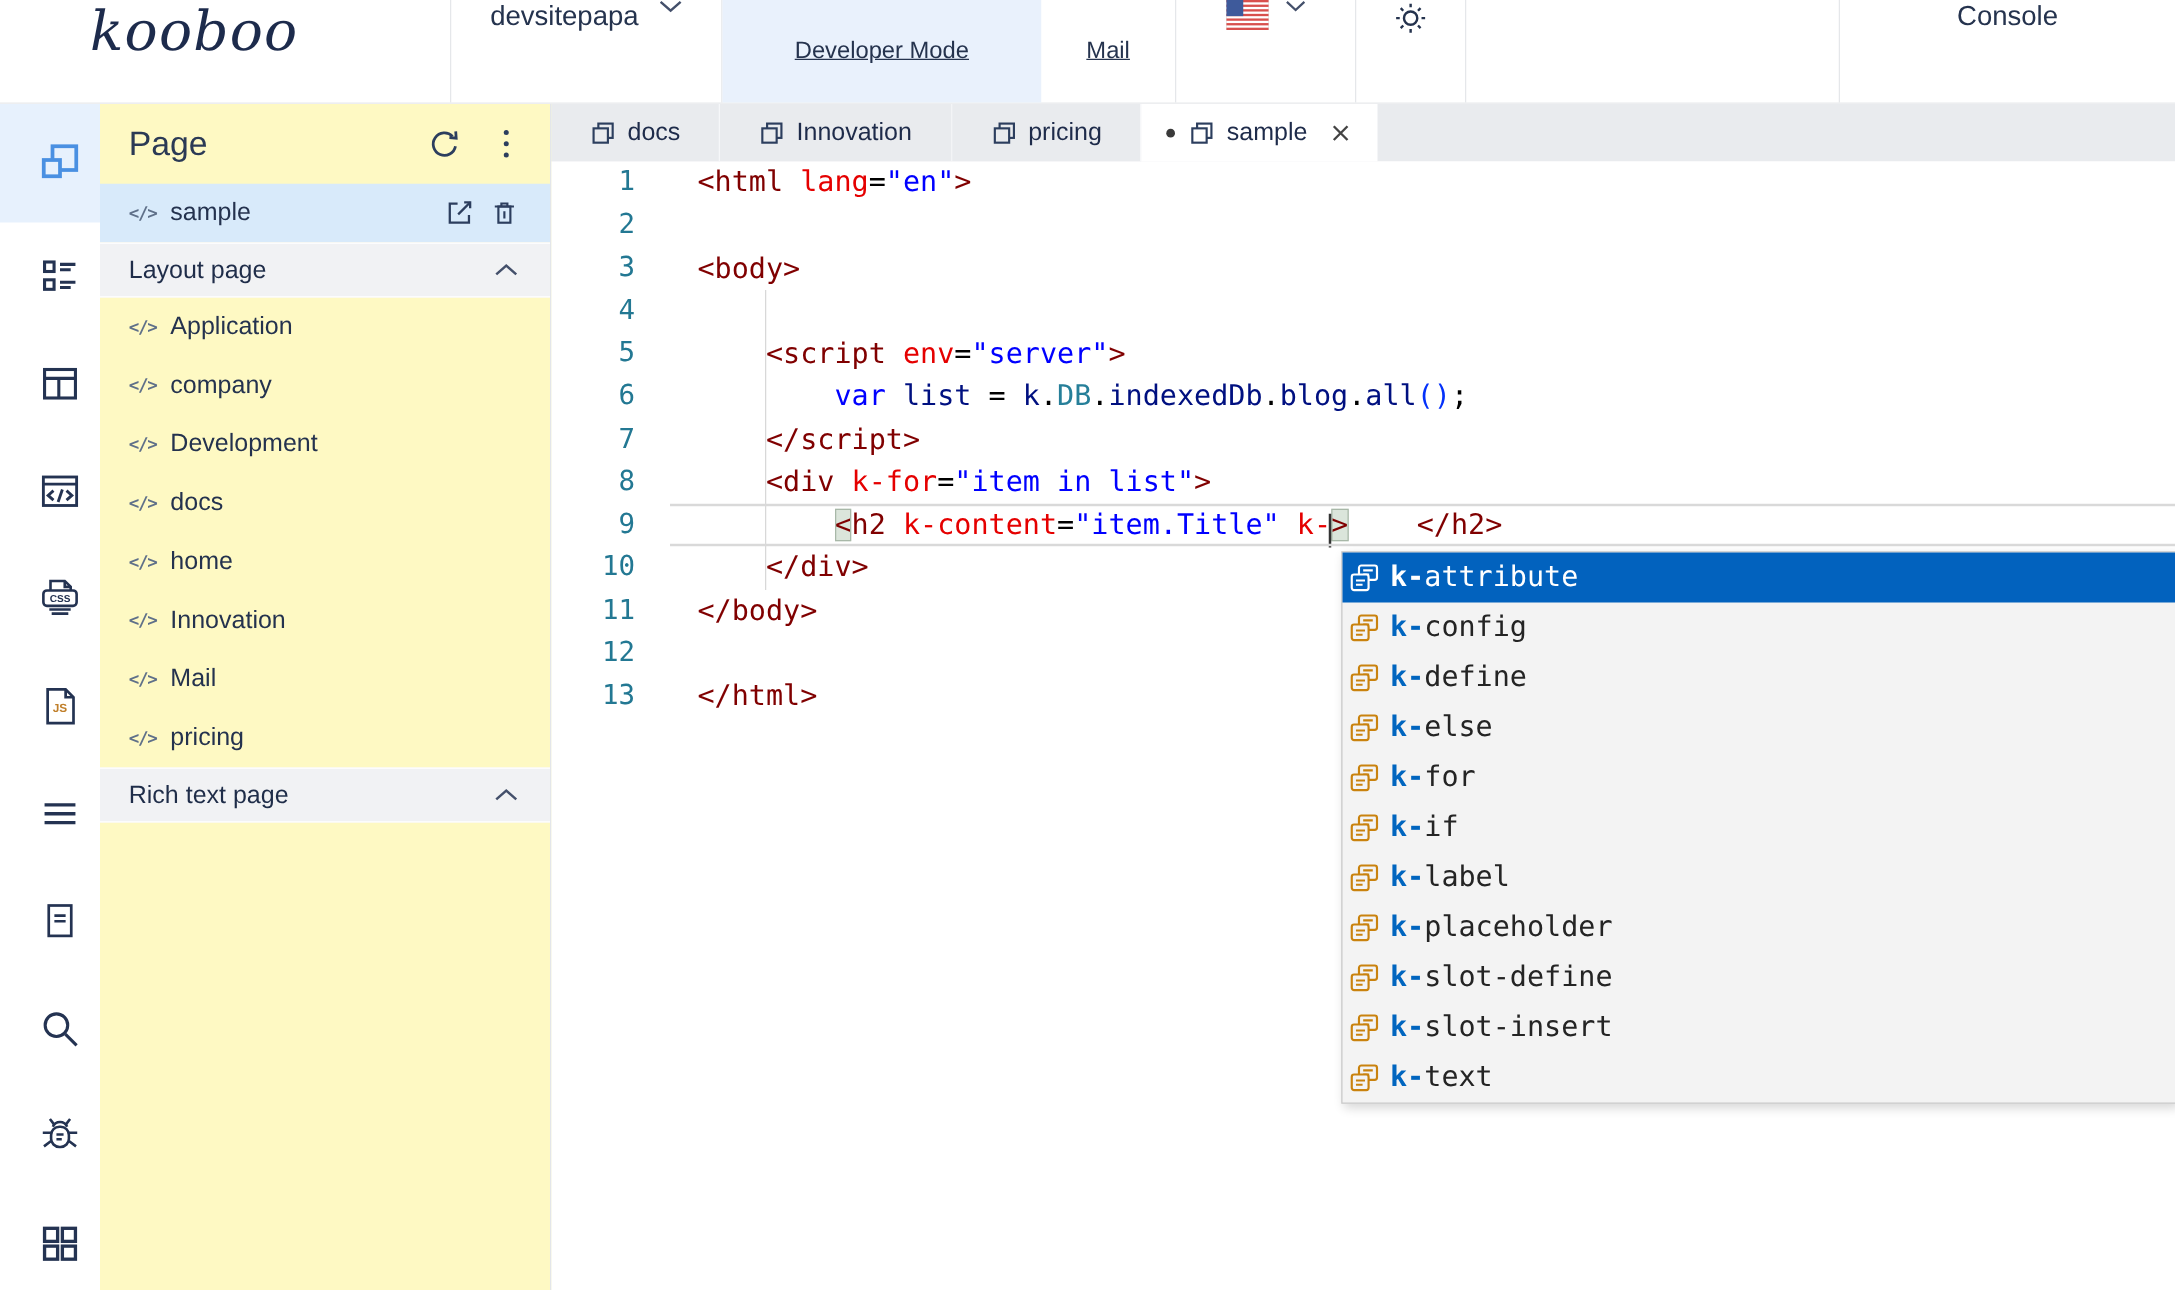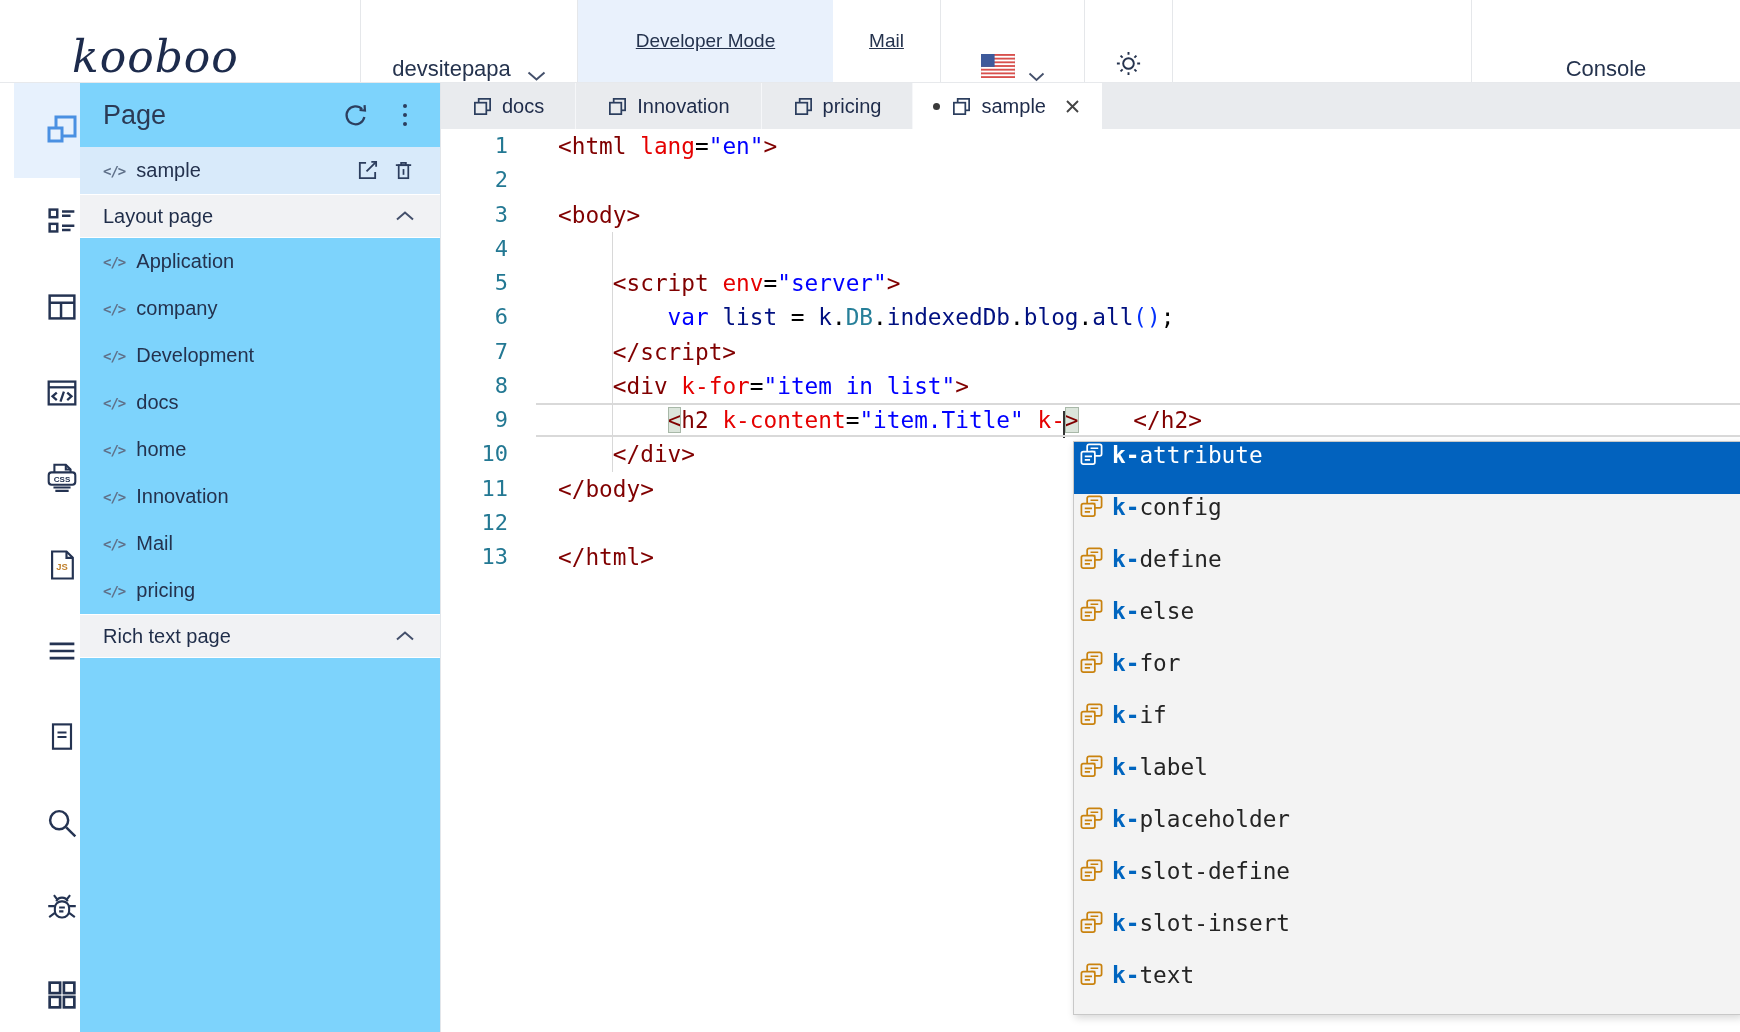--- a/index.html
+++ b/index.html
@@ -2,45 +2,45 @@
 <html><head>
 <meta charset="utf-8">
 <style>
   html,body{margin:0;padding:0;}
   body{font-family:"Liberation Sans",sans-serif;background:#fff;}
   .screen{position:relative;width:1740px;height:1032px;overflow:hidden;background:#fff;}
 
   
   .topbar{position:absolute;left:0;top:0;width:1740px;height:83px;display:flex;align-items:stretch;
           background:#fff;border-bottom:1px solid #e7e9ec;box-sizing:border-box;z-index:10;}
-  .tb-cell{display:flex;align-items:flex-end;justify-content:center;box-sizing:border-box;height:100%;}
+  .tb-cell{display:flex;align-items:flex-start;justify-content:center;box-sizing:border-box;height:100%;}
   .tb-div{border-right:1px solid #e5e7ea;}
   .cell-logo{width:361px;justify-content:flex-start;padding-left:72px;}
   .logo-text{font-family:"DejaVu Serif",serif;font-style:italic;font-size:44px;color:#1d2b4c;letter-spacing:1px;}
   .cell-site{width:217px;gap:16px;font-size:22px;color:#25334e;cursor:pointer;}
   .nav-wrap{display:flex;height:100%;}
   .nav-item{display:flex;align-items:center;justify-content:center;font-size:19px;color:#25334e;box-sizing:border-box;cursor:pointer;text-decoration:underline;}
   .nav-item:nth-child(1){width:255px;}
   .nav-item:nth-child(2){width:108px;border-right:1px solid #e5e7ea;}
   .nav-item:nth-child(3){width:134px;border-right:1px solid #e5e7ea;}
   .nav-item.active{background:#e9f1fc;}
   .cell-flag{width:144px;gap:13px;cursor:pointer;}
   .cell-sun{width:88px;color:#25334e;cursor:pointer;}
   .cell-spacer{width:299px;}
   .cell-console{flex:1;font-size:22px;color:#25334e;cursor:pointer;}
   .chev-icon{color:#44506b;display:flex;}
 
   
-  .rail{position:absolute;left:14px;top:83px;width:96px;height:949px;background:#fff;border-right:1px solid #eef0f3;box-sizing:border-box;z-index:5;}
+  .rail{position:absolute;left:0;top:83px;width:96px;height:949px;background:#fff;border-right:1px solid #eef0f3;box-sizing:border-box;z-index:5;}
   .ritem{height:86px;display:flex;align-items:center;justify-content:center;color:#243352;cursor:pointer;}
   .ritem.active{height:95px;background:#e7f1fd;color:#4a90e2;}
   .ritem svg{display:block;}
 
   
-  .panel{position:absolute;left:80px;top:83px;width:361px;height:949px;background:#7dd3fc;border-right:1px solid #e3e6ea;box-sizing:border-box;z-index:5;}
+  .panel{position:absolute;left:80px;top:83px;width:361px;height:949px;background:#fef9c3;border-right:1px solid #e3e6ea;box-sizing:border-box;z-index:5;}
   .panel-head{height:64px;display:flex;align-items:center;padding:0 29px 0 23px;box-sizing:border-box;}
   .panel-title{font-size:27px;color:#2b3a55;}
   .refresh{margin-left:auto;color:#2c3e5e;display:flex;cursor:pointer;}
   .kebab{margin-left:30px;display:flex;flex-direction:column;gap:5px;cursor:pointer;padding:4px;}
   .kebab i{width:4px;height:4px;border-radius:50%;background:#2c3e5e;}
   .psec{height:44px;background:#f1f2f4;display:flex;align-items:center;padding:0 26px 0 23px;box-sizing:border-box;
         border-bottom:1px solid #fff;border-top:1px solid #fff;font-size:20px;color:#1f2d49;cursor:pointer;}
   .psec .chev{margin-left:auto;color:#44506b;display:flex;}
   .prow{height:47px;display:flex;align-items:center;padding:0 25px 0 23px;box-sizing:border-box;font-size:20px;color:#24324e;cursor:pointer;}
   .prow.sel{background:#d8eafa;}
@@ -69,21 +69,21 @@
                  border-top:2px solid #d9d9d9;border-bottom:2px solid #d9d9d9;pointer-events:none;}
   .tk-tag{color:#800000;} .tk-attr{color:#e50000;} .tk-str{color:#0000ff;}
   .tk-kw{color:#0000ff;}  .tk-vr{color:#001080;}  .tk-typ{color:#267f99;}
   .tk-par{color:#0431fa;} .tk-pun{color:#000;}    .tk-pln{color:#111;}
   .tk-box{background:#dbe5db;outline:1px solid #a8b8a8;outline-offset:-1px;}
   .caret{position:absolute;left:-2px;top:4px;width:2px;height:27px;background:#333;}
 
   
   .suggest{position:absolute;left:1073px;top:441px;width:666px;background:#f3f3f3;border:1px solid #c8c8c8;
            box-shadow:2px 3px 8px rgba(0,0,0,.16);z-index:50;font-family:"DejaVu Sans Mono",monospace;}
-  .sg-row{height:52px;display:flex;padding-left:5px;gap:8px;cursor:pointer;}
+  .sg-row{height:40px;display:flex;align-items:center;padding-left:5px;gap:8px;cursor:pointer;}
   .sgi{display:flex;color:#c9820e;flex:none;}
   .sgi rect{fill:#f3f3f3;}
   .sgt{font-size:22.75px;white-space:pre;}
   .sgt .m{color:#0065bf;font-weight:bold;}
   .sgt .r{color:#242424;}
   .sg-row.sel{background:#0262be;}
   .sg-row.sel .sgi{color:#fff;}
   .sg-row.sel .sgi rect{fill:#0262be;}
   .sg-row.sel .sgt .m,.sg-row.sel .sgt .r{color:#fff;}
 </style>

